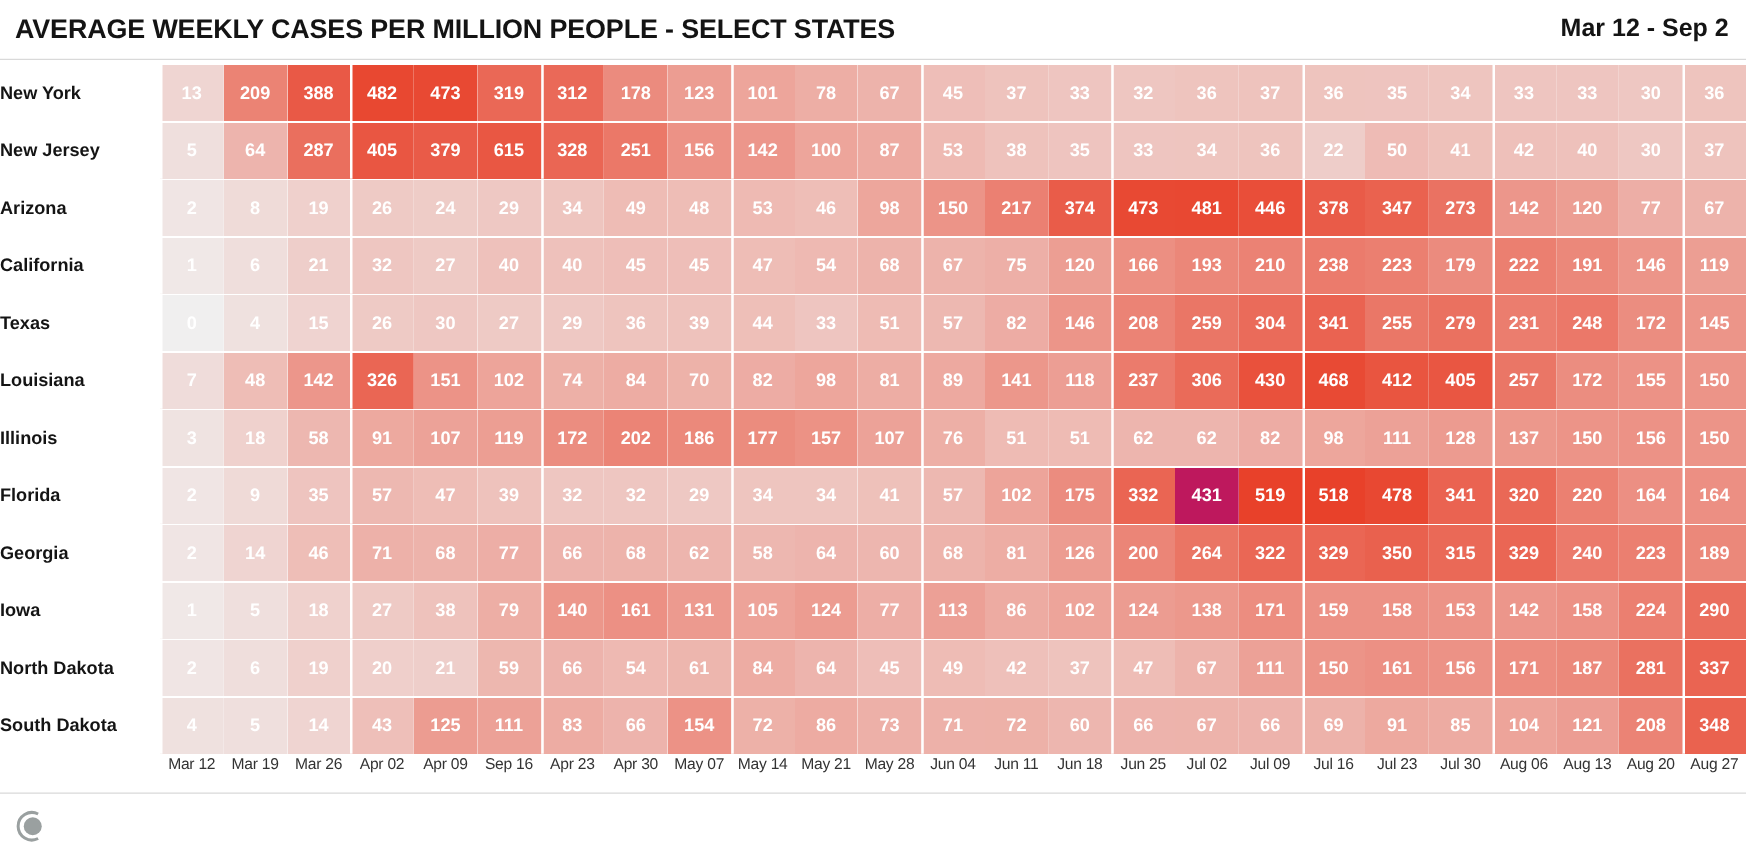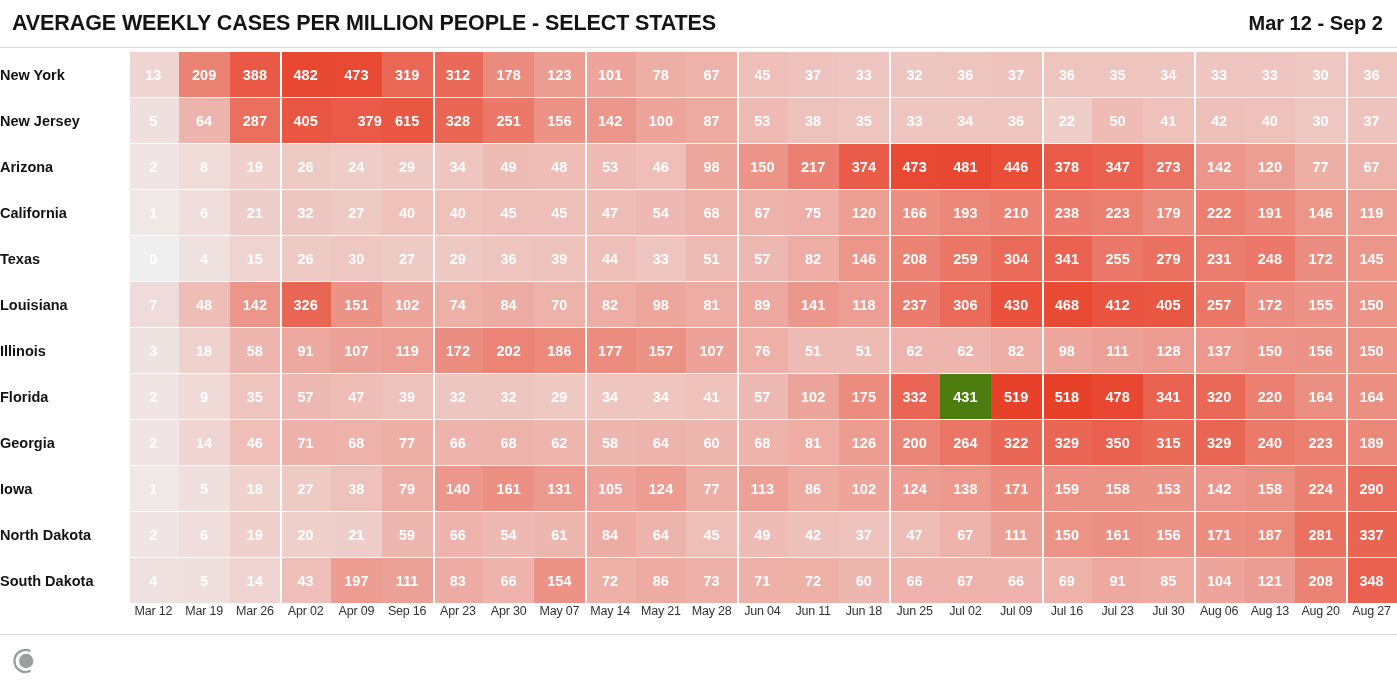--- a/index.html
+++ b/index.html
@@ -170,21 +170,21 @@
             <td class="cell" style="background: rgb(238, 197, 192);">33</td>
             <td class="cell" style="background: rgb(238, 199, 194);">30</td>
             <td class="cell grp" style="background: rgb(238, 196, 190);">36</td>
           </tr>
           <tr class="datarow">
             <td class="rowlabel">New Jersey</td>
             <td class="cell grp" style="background: rgb(239, 223, 221);">5</td>
             <td class="cell" style="background: rgb(237, 180, 173);">64</td>
             <td class="cell" style="background: rgb(234, 111, 94);">287</td>
             <td class="cell grp" style="background: rgb(233, 86, 66);">405</td>
-            <td class="cell" style="background: rgb(233, 91, 72); text-align: right;">379</td>
+            <td class="cell" style="background: rgb(233, 91, 72);">379</td>
             <td class="cell" style="background: rgb(233, 87, 67);">615</td>
             <td class="cell grp" style="background: rgb(234, 102, 84);">328</td>
             <td class="cell" style="background: rgb(235, 120, 104);">251</td>
             <td class="cell" style="background: rgb(236, 146, 134);">156</td>
             <td class="cell grp" style="background: rgb(236, 150, 139);">142</td>
             <td class="cell" style="background: rgb(237, 165, 155);">100</td>
             <td class="cell" style="background: rgb(237, 170, 161);">87</td>
             <td class="cell grp" style="background: rgb(238, 186, 179);">53</td>
             <td class="cell" style="background: rgb(238, 194, 188);">38</td>
             <td class="cell" style="background: rgb(238, 196, 191);">35</td>
@@ -350,21 +350,21 @@
             <td class="cell grp" style="background: rgb(238, 198, 193);">32</td>
             <td class="cell" style="background: rgb(238, 198, 193);">32</td>
             <td class="cell" style="background: rgb(238, 200, 195);">29</td>
             <td class="cell grp" style="background: rgb(238, 197, 191);">34</td>
             <td class="cell" style="background: rgb(238, 197, 191);">34</td>
             <td class="cell" style="background: rgb(238, 193, 186);">41</td>
             <td class="cell grp" style="background: rgb(237, 184, 177);">57</td>
             <td class="cell" style="background: rgb(237, 164, 154);">102</td>
             <td class="cell" style="background: rgb(235, 140, 127);">175</td>
             <td class="cell grp" style="background: rgb(234, 101, 83);">332</td>
-            <td class="cell" style="background: #4d7c0f; margin-top: 48px;">431</td>
+            <td class="cell" style="background: #be185d; margin-top: 48px;">431</td>
             <td class="cell" style="background: rgb(232, 65, 42);">519</td>
             <td class="cell grp" style="background: rgb(232, 65, 42);">518</td>
             <td class="cell" style="background: rgb(232, 72, 50);">478</td>
             <td class="cell" style="background: rgb(234, 99, 81);">341</td>
             <td class="cell grp" style="background: rgb(234, 104, 86);">320</td>
             <td class="cell" style="background: rgb(235, 128, 113);">220</td>
             <td class="cell" style="background: rgb(236, 143, 131);">164</td>
             <td class="cell grp" style="background: rgb(236, 143, 131);">164</td>
           </tr>
           <tr class="datarow">
@@ -450,21 +450,21 @@
             <td class="cell" style="background: rgb(235, 137, 123);">187</td>
             <td class="cell" style="background: rgb(234, 113, 96);">281</td>
             <td class="cell grp" style="background: rgb(234, 100, 82);">337</td>
           </tr>
           <tr class="datarow">
             <td class="rowlabel">South Dakota</td>
             <td class="cell grp" style="background: rgb(239, 225, 223);">4</td>
             <td class="cell" style="background: rgb(239, 223, 221);">5</td>
             <td class="cell" style="background: rgb(239, 212, 209);">14</td>
             <td class="cell grp" style="background: rgb(238, 191, 185);">43</td>
-            <td class="cell" style="background: rgb(236, 156, 145);">197</td>
+            <td class="cell" style="background: rgb(236, 156, 145);">125</td>
             <td class="cell" style="background: rgb(236, 161, 151);">111</td>
             <td class="cell grp" style="background: rgb(237, 172, 163);">83</td>
             <td class="cell" style="background: rgb(237, 179, 172);">66</td>
             <td class="cell" style="background: rgb(236, 146, 134);">154</td>
             <td class="cell grp" style="background: rgb(237, 177, 168);">72</td>
             <td class="cell" style="background: rgb(237, 171, 162);">86</td>
             <td class="cell" style="background: rgb(237, 176, 168);">73</td>
             <td class="cell grp" style="background: rgb(237, 177, 169);">71</td>
             <td class="cell" style="background: rgb(237, 177, 168);">72</td>
             <td class="cell" style="background: rgb(237, 182, 175);">60</td>

